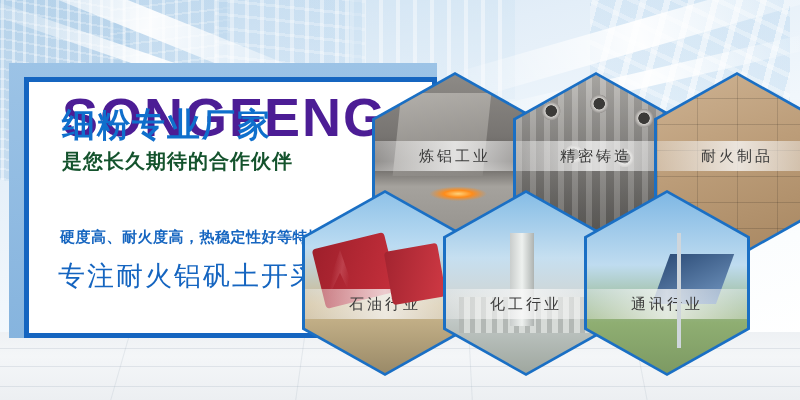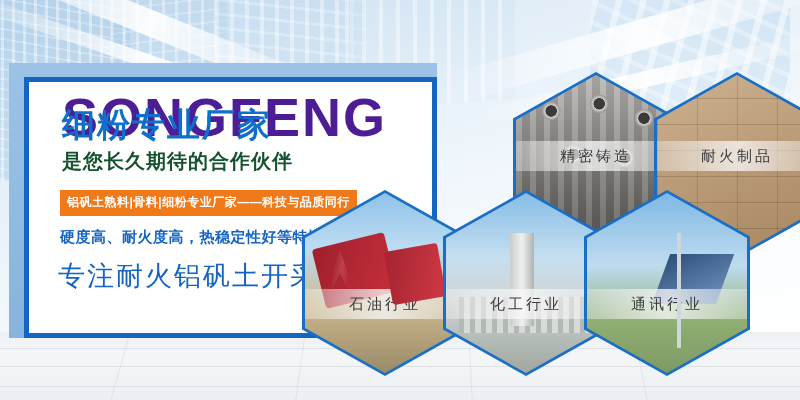--- a/index.html
+++ b/index.html
@@ -193,24 +193,29 @@
     <div class="floor-line fv" style="left:470px;top:0;height:68px;transform:skewX(3deg);"></div>
     <div class="floor-line fv" style="left:640px;top:0;height:68px;transform:skewX(11deg);"></div>
   </div>
 
   <div class="panel-outer"></div>
   <div class="panel-inner"></div>
 
   <div class="watermark">SONGFENG</div>
   <div class="headline">细粉专业厂家</div>
   <div class="subhead">是您长久期待的合作伙伴</div>
-  <div class="orange-bar">铝矾土熟料|骨料|细粉专业厂家——科技与品质同行</div>
   <div class="feature">硬度高、耐火度高，热稳定性好等特性</div>
   <div class="slogan">专注耐火铝矾土开采加工</div>
 
+  <div class="hex" style="left:372px;top:72px;">
+    <div class="hex-in">
+      <div class="hex-img img-smelt"></div>
+      <div class="hex-label">炼铝工业</div>
+    </div>
+  </div>
 
   <div class="hex" style="left:513px;top:72px;">
     <div class="hex-in">
       <div class="hex-img img-cast"></div>
       <div class="hex-label">精密铸造</div>
     </div>
   </div>
 
   <div class="hex" style="left:654px;top:72px;">
     <div class="hex-in">

